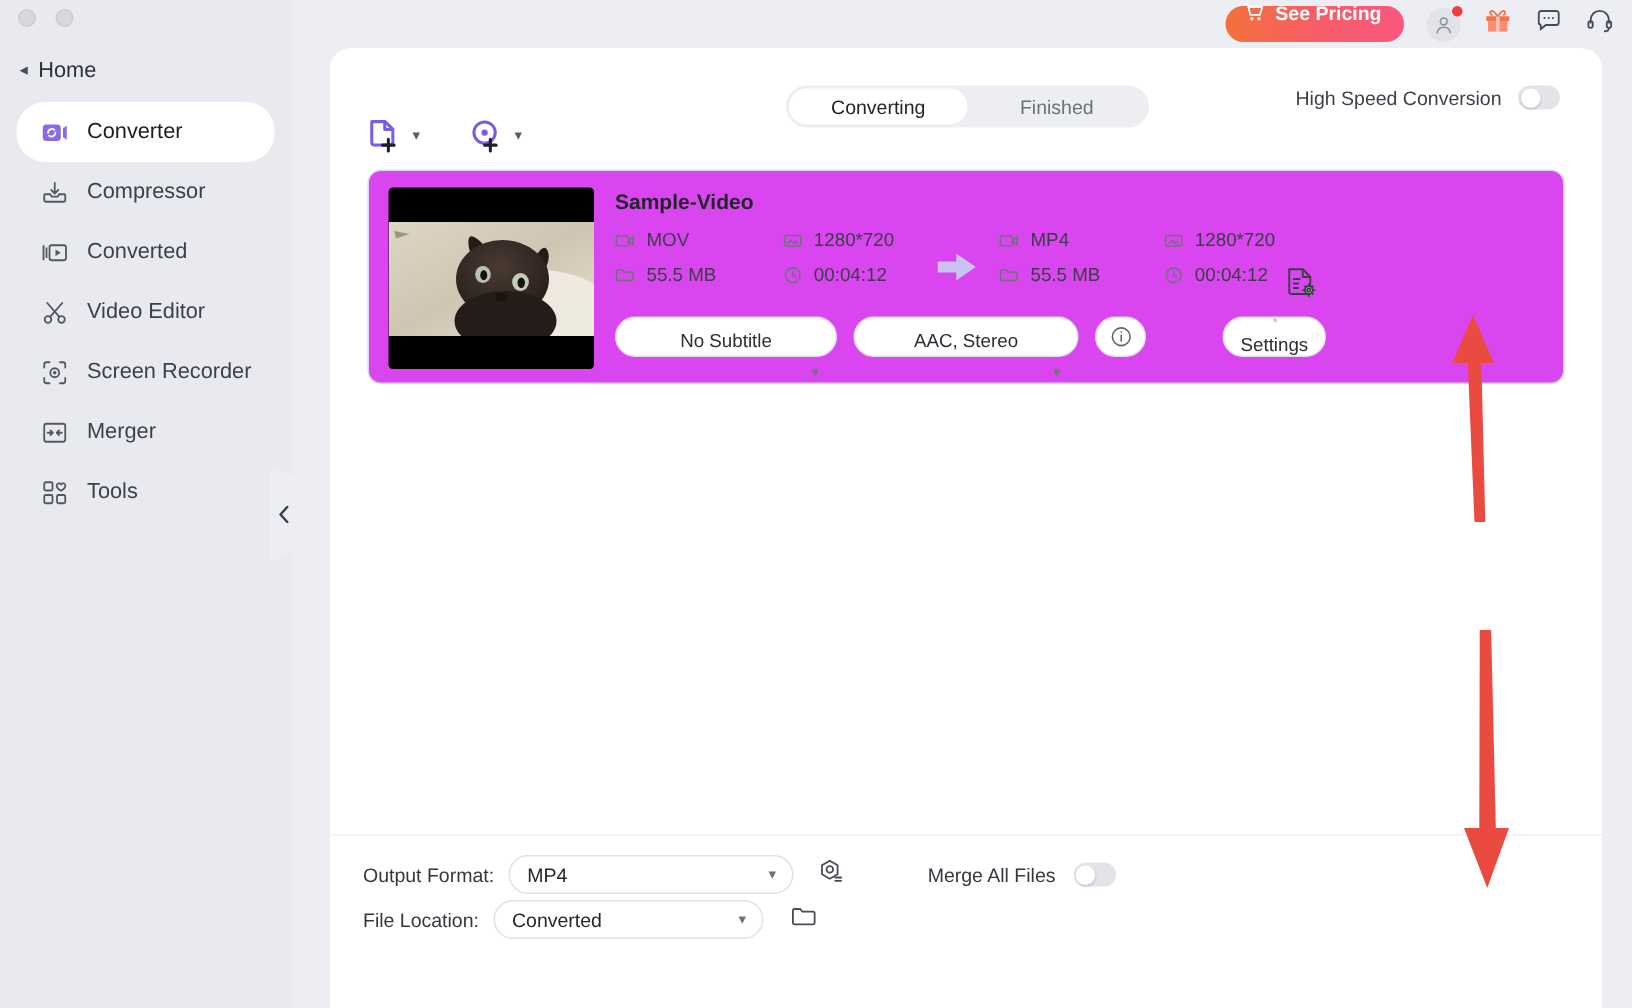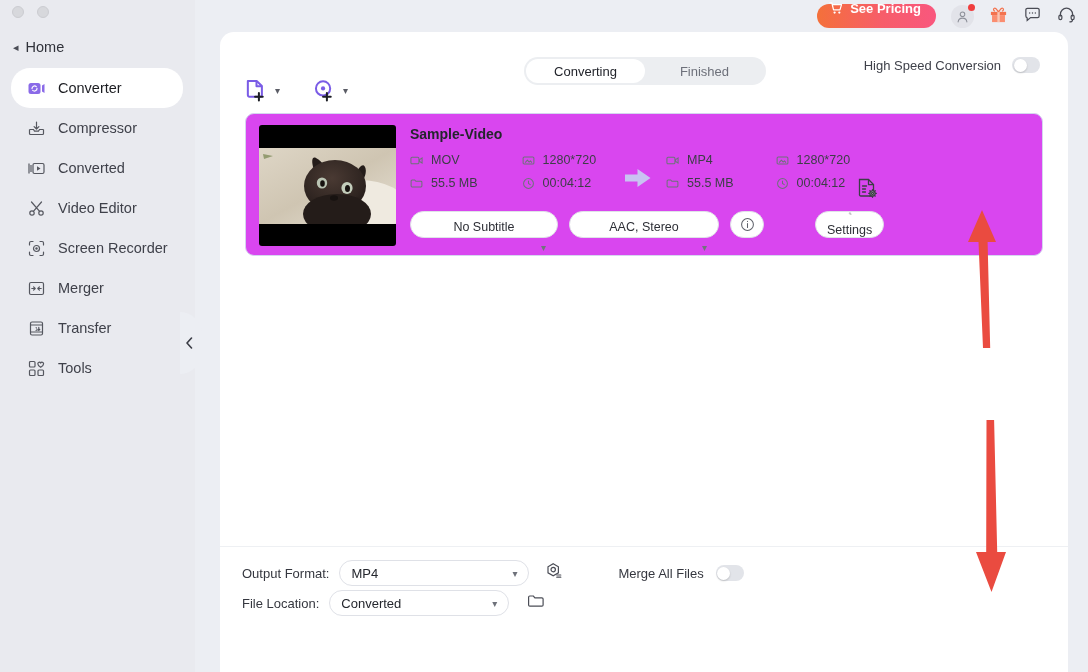--- a/index.html
+++ b/index.html
@@ -155,21 +155,21 @@
   }
   .pill .chev { margin-left: auto; color: #70737c; font-size: 10px; }
   .pill-sub { width: 148px; }
   .pill-aud { width: 150px; }
   .pill-info { width: 34px; justify-content: center; padding: 0; }
   .pill-settings { margin-left: 40px; }
 
   .doc-gear { position: absolute; right: 163px; top: 63px; }
 
   
-  .bottombar { position: absolute; left: 220px; bottom: 18px; width: 848px; height: 108px; background: #fff; border-top: 1px solid #eef0f3; }
+  .bottombar { position: absolute; left: 220px; bottom: 8px; width: 848px; height: 108px; background: #fff; border-top: 1px solid #eef0f3; }
   .bb-row { position: absolute; display: flex; align-items: center; }
   .bb-label { font-size: 13px; color: #35373f; }
   .select {
     display: flex; align-items: center;
     height: 26px; padding: 0 11px;
     border: 1px solid #dfe1e7; border-radius: 13px;
     background: #fff; font-size: 13px; color: #24262d;
   }
   .select .chev { margin-left: auto; color: #6e717a; font-size: 10px; }
   .sel-format { width: 190px; }
@@ -253,31 +253,20 @@
         <span class="nav-label">Screen Recorder</span>
       </div>
       <div class="nav-item">
         <span class="nav-ico">
           <svg width="19" height="19" viewBox="0 0 19 19" fill="none" stroke="#55575f" stroke-width="1.2">
               <rect x="2.5" y="3.5" width="14" height="12" rx="1.5"></rect>
               <path d="M4.8 9.5h3.4M8.2 9.5L6.6 7.9M8.2 9.5l-1.6 1.6M14.2 9.5h-3.4M10.8 9.5l1.6-1.6M10.8 9.5l1.6 1.6" stroke-linecap="round"></path>
             </svg>
         </span>
         <span class="nav-label">Merger</span>
-      </div>
-      <div class="nav-item">
-        <span class="nav-ico">
-          <svg width="19" height="19" viewBox="0 0 19 19" fill="none" stroke="#55575f" stroke-width="1.2">
-              <rect x="3.5" y="3" width="12" height="13" rx="1.5"></rect>
-              <path d="M3.5 6h12M3.5 13h12"></path>
-              <text x="9.5" y="12" font-size="6" fill="#55575f" stroke="none" text-anchor="middle" font-family="sans-serif">1</text>
-              <path d="M11.8 8.4v3m0 0l1-1m-1 1l-1-1" stroke-linecap="round"></path>
-            </svg>
-        </span>
-        <span class="nav-label">Transfer</span>
       </div>
       <div class="nav-item">
         <span class="nav-ico">
           <svg width="19" height="19" viewBox="0 0 19 19" fill="none" stroke="#55575f" stroke-width="1.2">
               <rect x="2.5" y="2.5" width="5.5" height="5.5" rx="1"></rect>
               <rect x="2.5" y="11" width="5.5" height="5.5" rx="1"></rect>
               <rect x="11" y="11" width="5.5" height="5.5" rx="1"></rect>
               <path d="M13.7 8.2s2.9-1.7 2.9-3.4a1.6 1.6 0 00-2.9-.9 1.6 1.6 0 00-2.9.9c0 1.7 2.9 3.4 2.9 3.4z"></path>
             </svg>
         </span>

